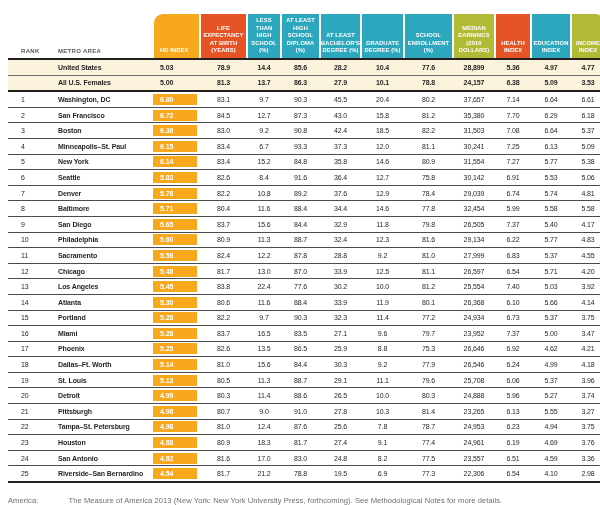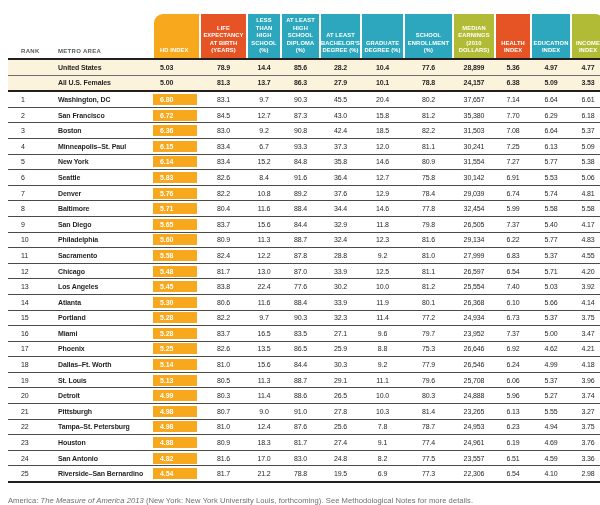--- a/index.html
+++ b/index.html
@@ -35,21 +35,21 @@
   tbody tr.rank-first{border-top:2px solid #231f20;}
   tbody tr.last{border-bottom:2px solid #231f20;}
   td.rank{text-align:left;padding-left:13px;font-weight:normal;}
   td.metro{text-align:left;font-weight:bold;white-space:nowrap;overflow:hidden;}
   td.hd{text-align:left;}
   .hd-badge{display:inline-block;width:44px;box-sizing:border-box;background:#f8a81d;
     color:#fff;font-weight:bold;font-size:7px;padding:2px 0 2px 7px;text-align:left;}
   td.hd.summary-val{font-weight:bold;padding-left:7px;}
 
   .footer{margin:13px 0 0 8px;font-size:7.6px;color:#6d6e71;letter-spacing:0.05px;}
-  .footer .italic{font-style:italic;}
+  .footer .italic{margin-left:28px;}
 </style>
 </head>
 <body>
 
 <div class="page">
   <table>
     <thead>
       <tr id="header-row">
           <th class="col-rank plain">RANK</th>
           <th class="col-metro plain">METRO AREA</th>
@@ -491,15 +491,15 @@
           <td class="val">77.3</td>
           <td class="val">22,306</td>
           <td class="val">6.54</td>
           <td class="val">4.10</td>
           <td class="val">2.98</td>
         </tr>
       </tbody>
   </table>
 
   <div class="footer">
-    <span>America: </span><span class="italic">The Measure of America 2013</span><span> (New York: New York University Louis, forthcoming). See Methodological Notes for more details.</span>
+    <span>America: </span><span class="italic">The Measure of America 2013</span><span> (New York: New York University Press, forthcoming). See Methodological Notes for more details.</span>
   </div>
 </div>
 
 </body></html>

